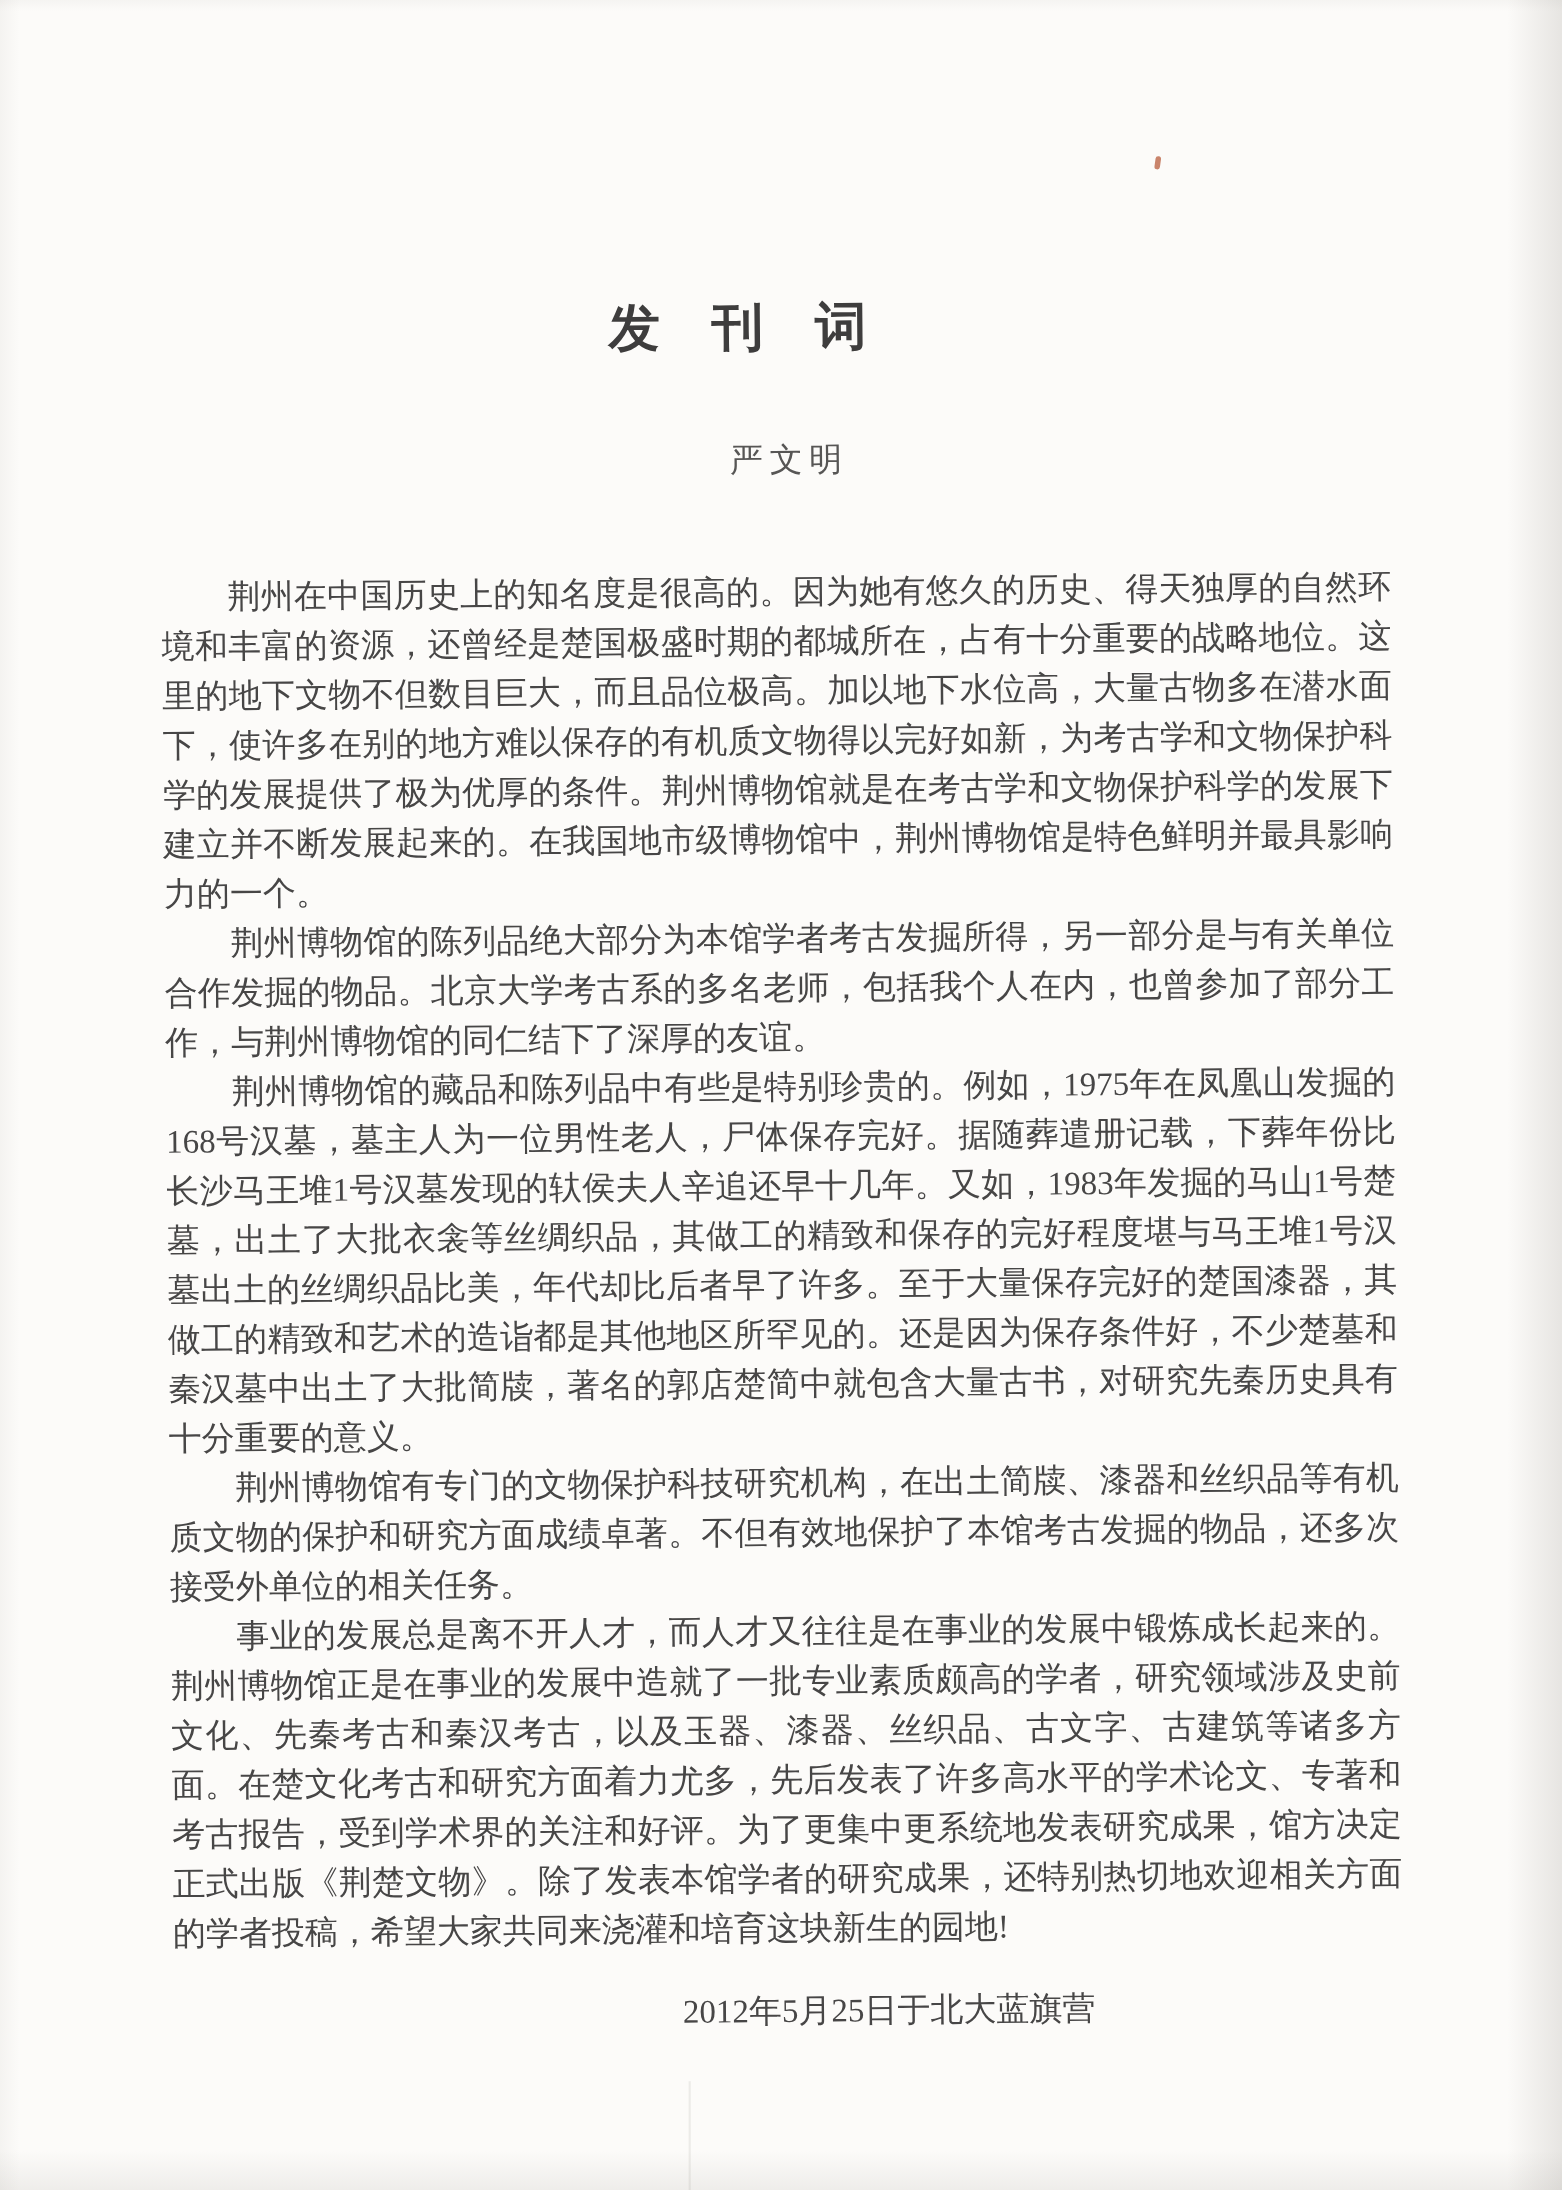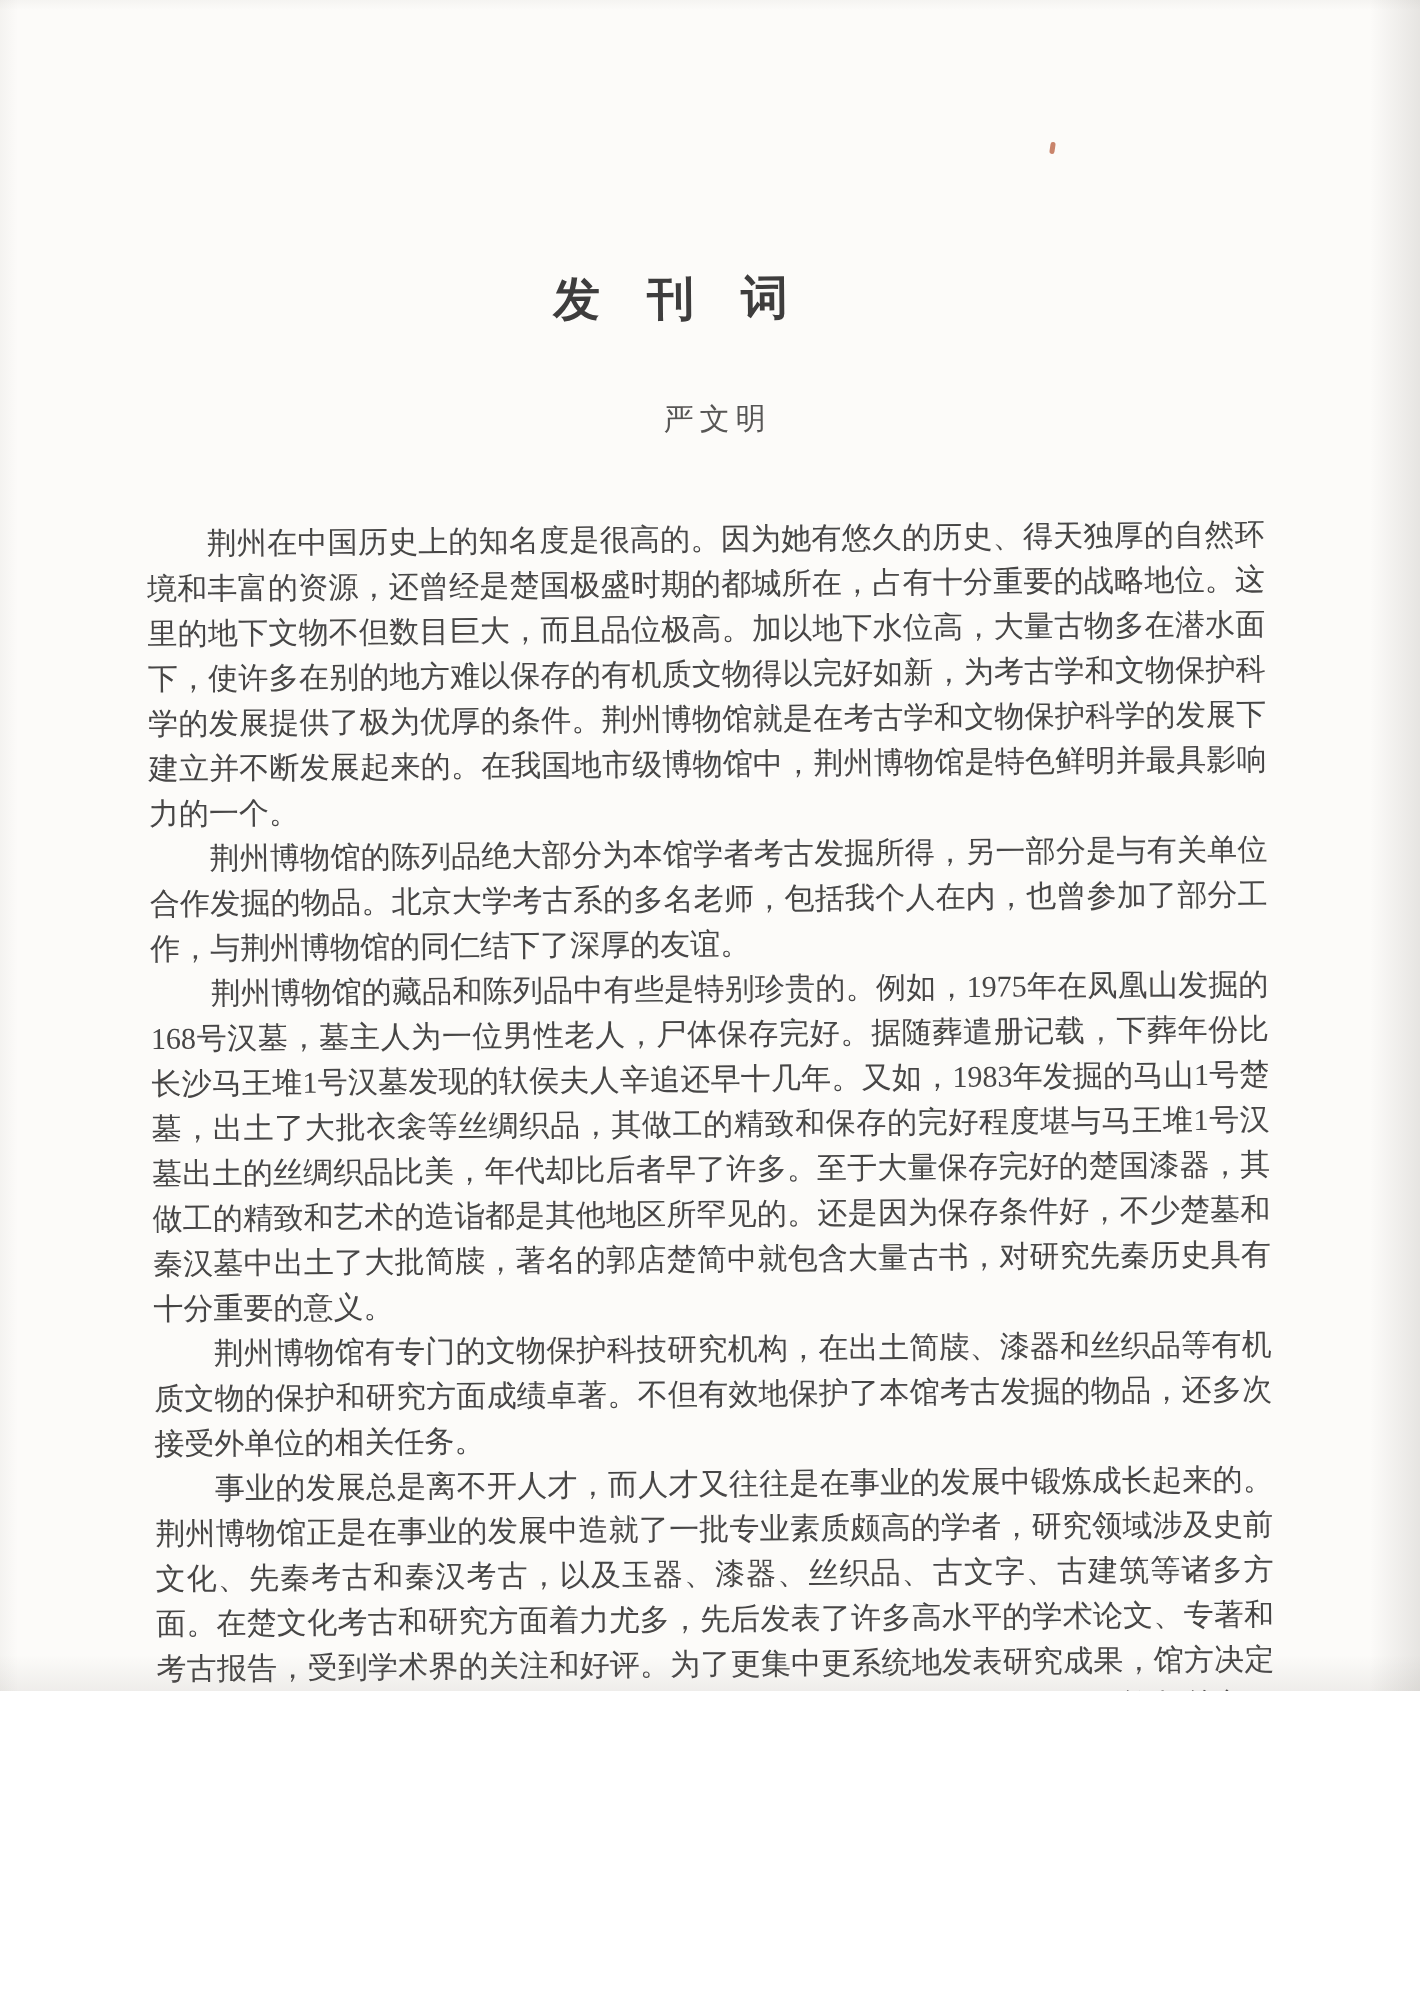--- a/index.html
+++ b/index.html
@@ -3,21 +3,21 @@
 <meta charset="utf-8">
 <style>
   :root{
     --text-color:#474646;
     --paper:#fcfbf9;
   }
   html,body{margin:0;padding:0;background:#ffffff;}
   .page{
     position:relative;
     width:1420px;
-    height:1691px;
+    height:1991px;
     background:var(--paper);
     overflow:hidden;
     font-family:"Liberation Serif","DejaVu Serif",serif;
     color:var(--text-color);
   }
   .content{
     position:absolute;
     left:150px;
     top:0;
     width:1118px;

